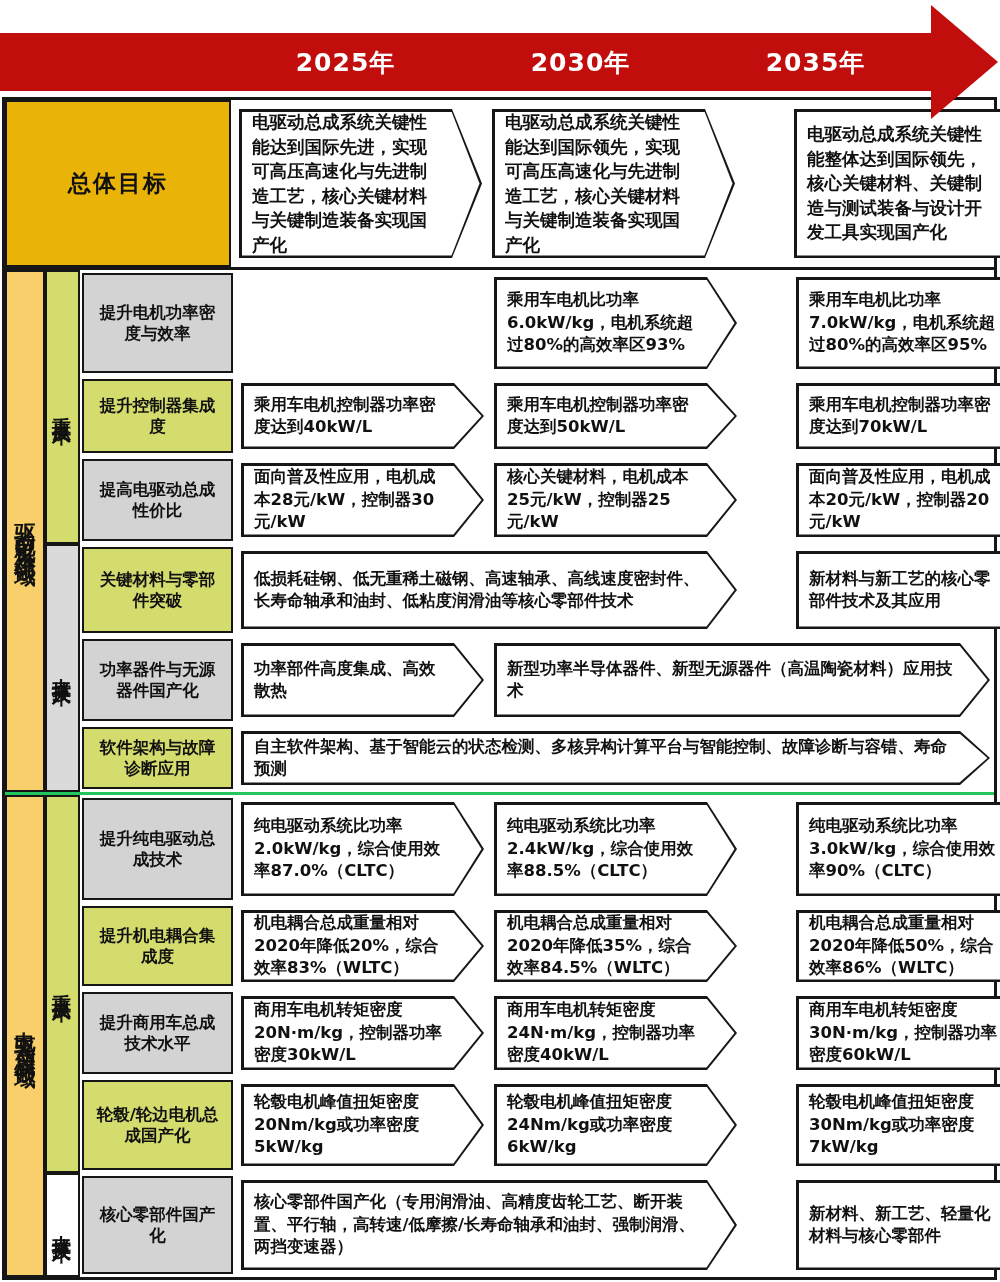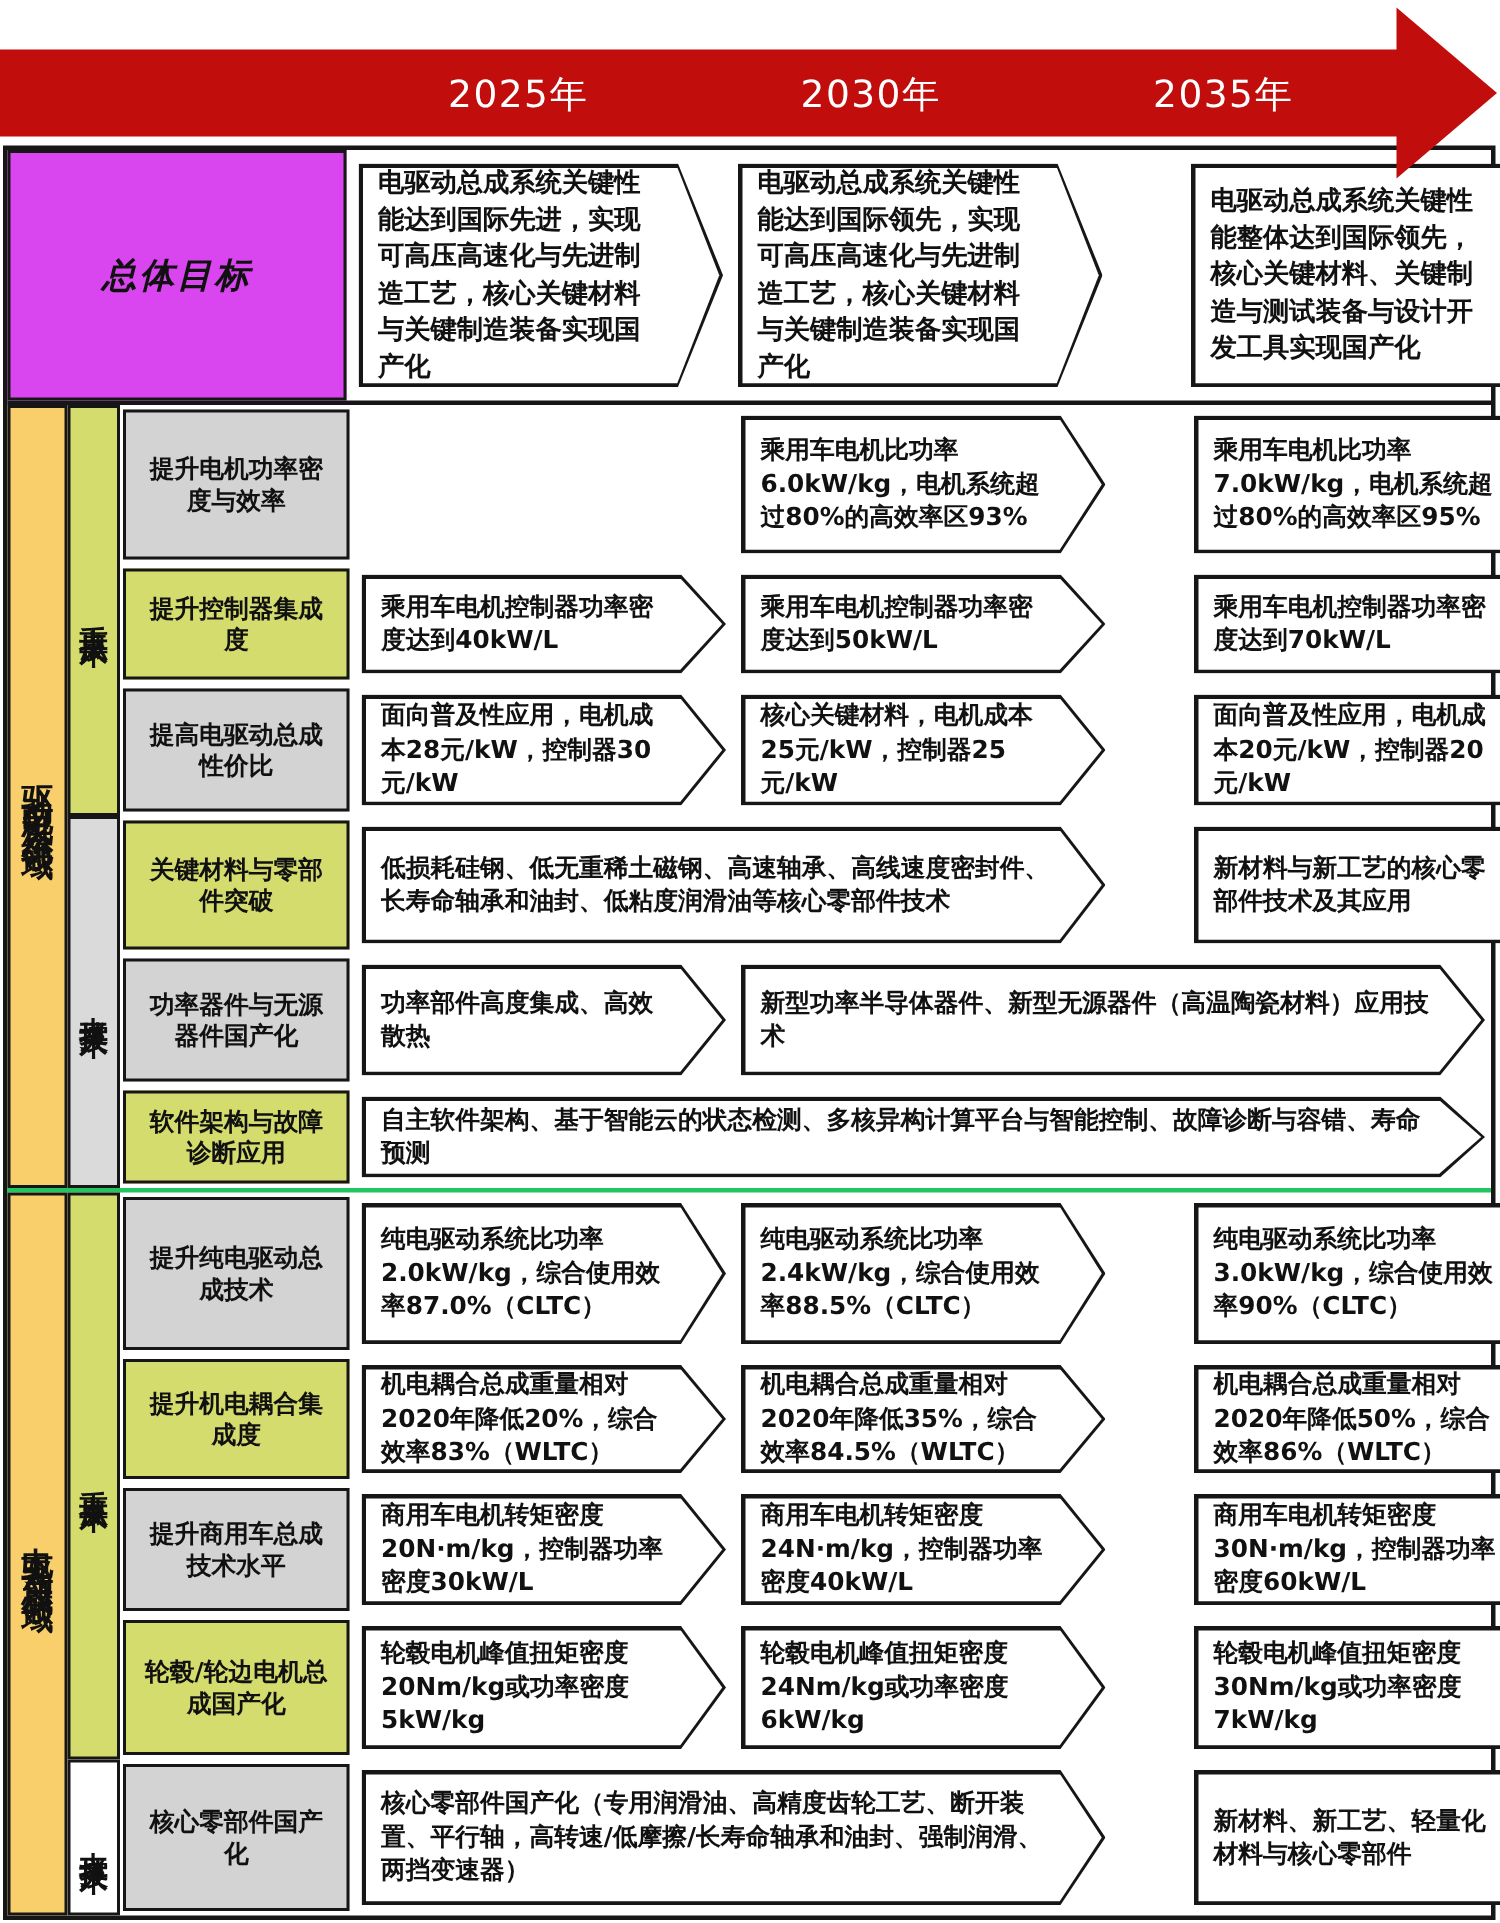--- a/index.html
+++ b/index.html
@@ -15,38 +15,38 @@
   .banner-body {
     position:absolute; left:0; top:33px; width:933px; height:58px;
     background:#c20d0d; display:flex; align-items:center; padding-left:228px;
   }
   .banner-head {
     position:absolute; left:931px; top:5px; width:0; height:0;
     border-top:57px solid transparent; border-bottom:57px solid transparent;
     border-left:67px solid #c20d0d;
   }
   .yr {
-    width:253px; text-align:center; color:#fff; font-size:25px; font-weight:400;
+    width:253px; text-align:center; color:#fff; font-size:25px; font-weight:700;
     letter-spacing:1px; white-space:nowrap;
   }
 
   
   .board {
     position:absolute; left:2px; top:97px; width:995px; height:1183px;
     border:3px solid #161616; background:#fff;
   }
 
   .vt { writing-mode:vertical-rl; text-orientation:upright; }
 
   
   .grow { display:flex; height:170px; border-bottom:3px solid #161616; }
   .goal-cell {
-    width:226px; background:#d946ef; border:2px solid #161616;
+    width:226px; background:#eab308; border:2px solid #161616;
     display:flex; align-items:center; justify-content:center;
-    font-size:23px; font-weight:700; letter-spacing:2px;font-style:italic;
+    font-size:23px; font-weight:700; letter-spacing:2px;
   }
 
   
   .section { display:flex; }
   .sec2 { border-top:3px solid #22c55e; }
   .dcol {
     width:40px; border:2px solid #161616; display:flex;
     align-items:center; justify-content:center;
   }
   .dcol .vt { font-size:21px; font-weight:700; letter-spacing:6px; }

